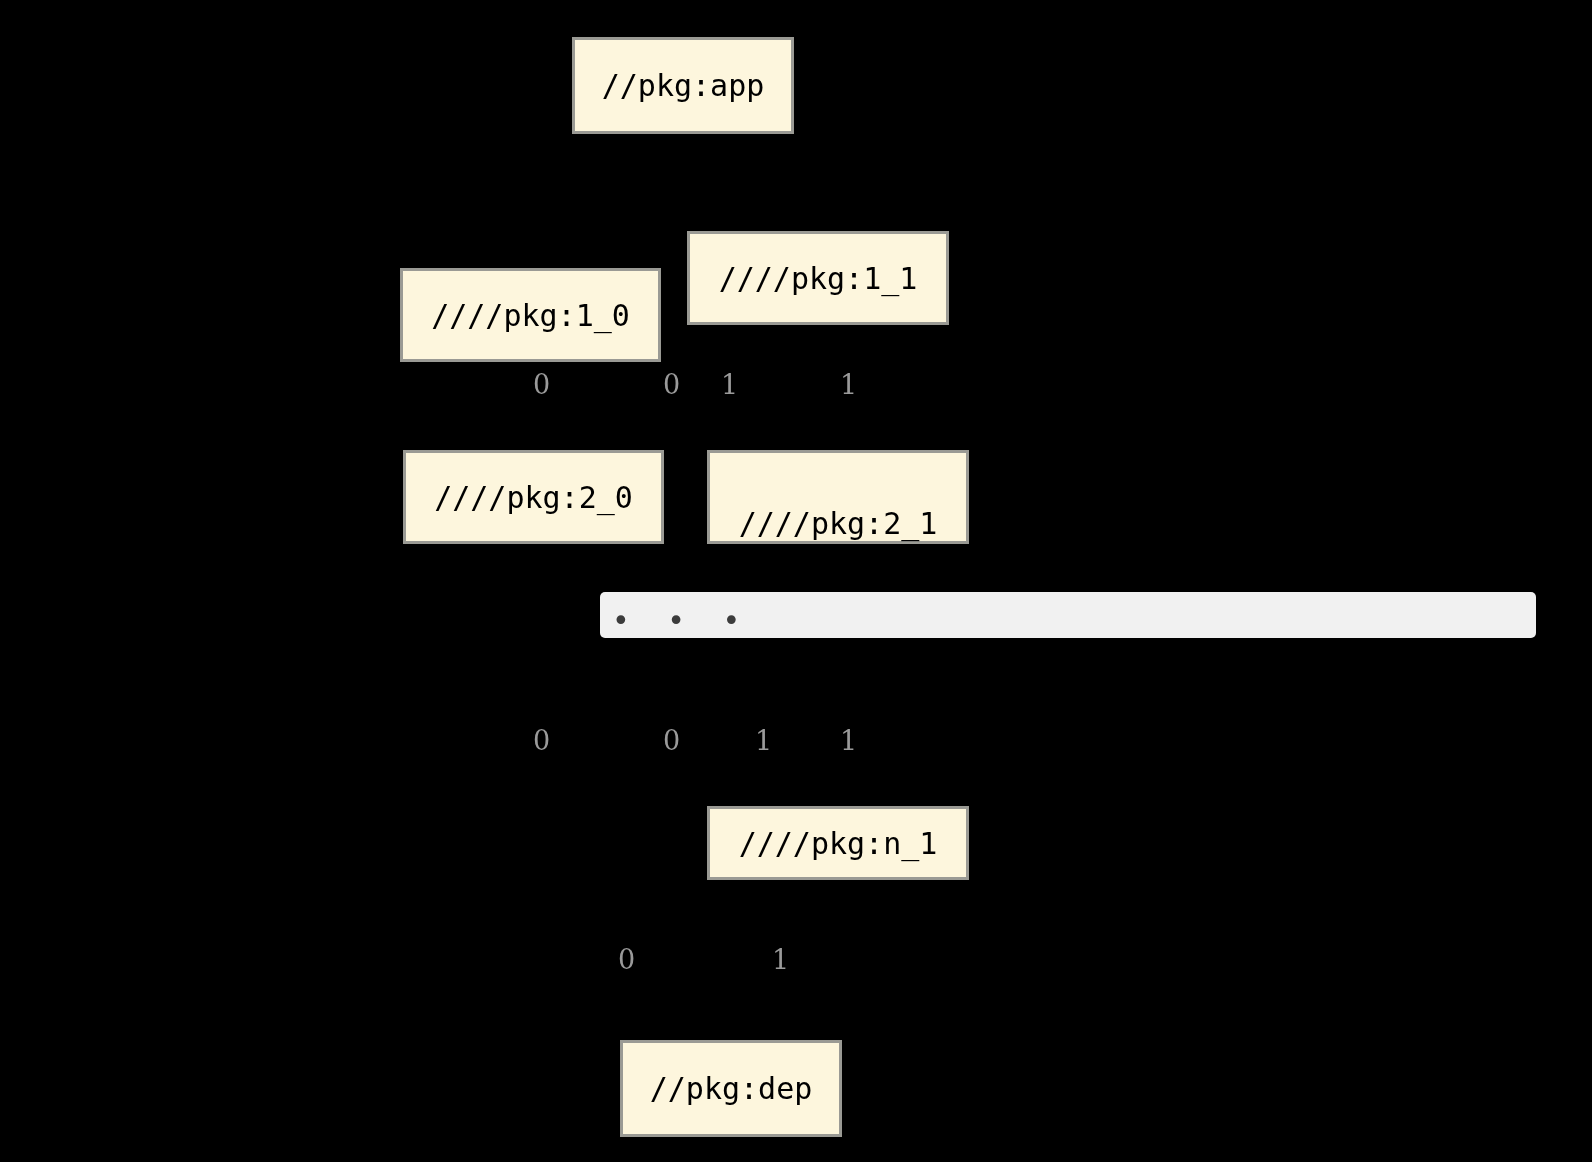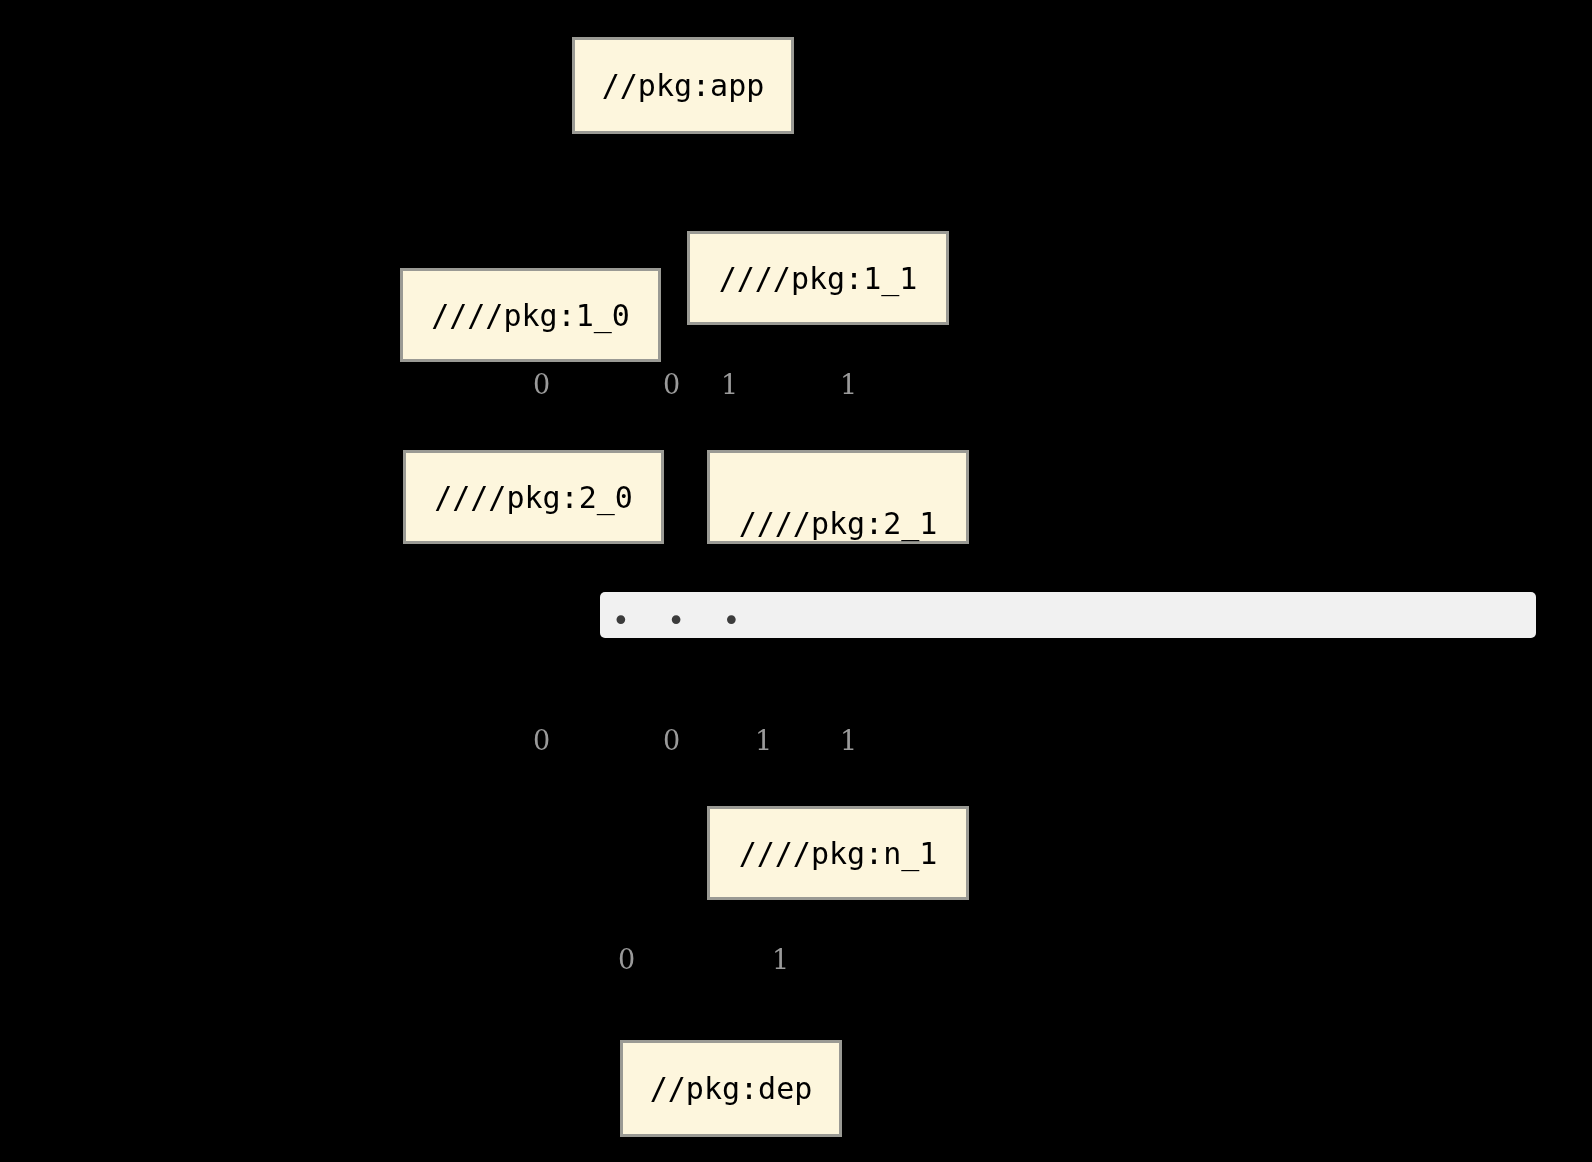--- a/index.html
+++ b/index.html
@@ -117,21 +117,21 @@
 
   <div class="node-box" style="left:403px; top:450px; width:261px; height:94px;">
     <span class="node-label">////pkg:2_0</span>
   </div>
 
   <div class="node-box" style="left:707px; top:450px; width:262px; height:94px;align-items:flex-end;">
     <span class="node-label">////pkg:2_1</span>
   </div>
 
 
-  <div class="node-box" style="left:707px; top:806px; width:262px; height:94px;">
+  <div class="node-box" style="left:707px; top:806px; width:262px; height:74px;">
     <span class="node-label">////pkg:n_1</span>
   </div>
 
   <div class="node-box" style="left:572px; top:1040px; width:222px; height:97px;margin-left:48px;">
     <span class="node-label">//pkg:dep</span>
   </div>
 
   <span class="edge-label" style="left:533px; top:369px;">0</span>
   <span class="edge-label" style="left:663px; top:369px;">0</span>
   <span class="edge-label" style="left:721px; top:369px;">1</span>

